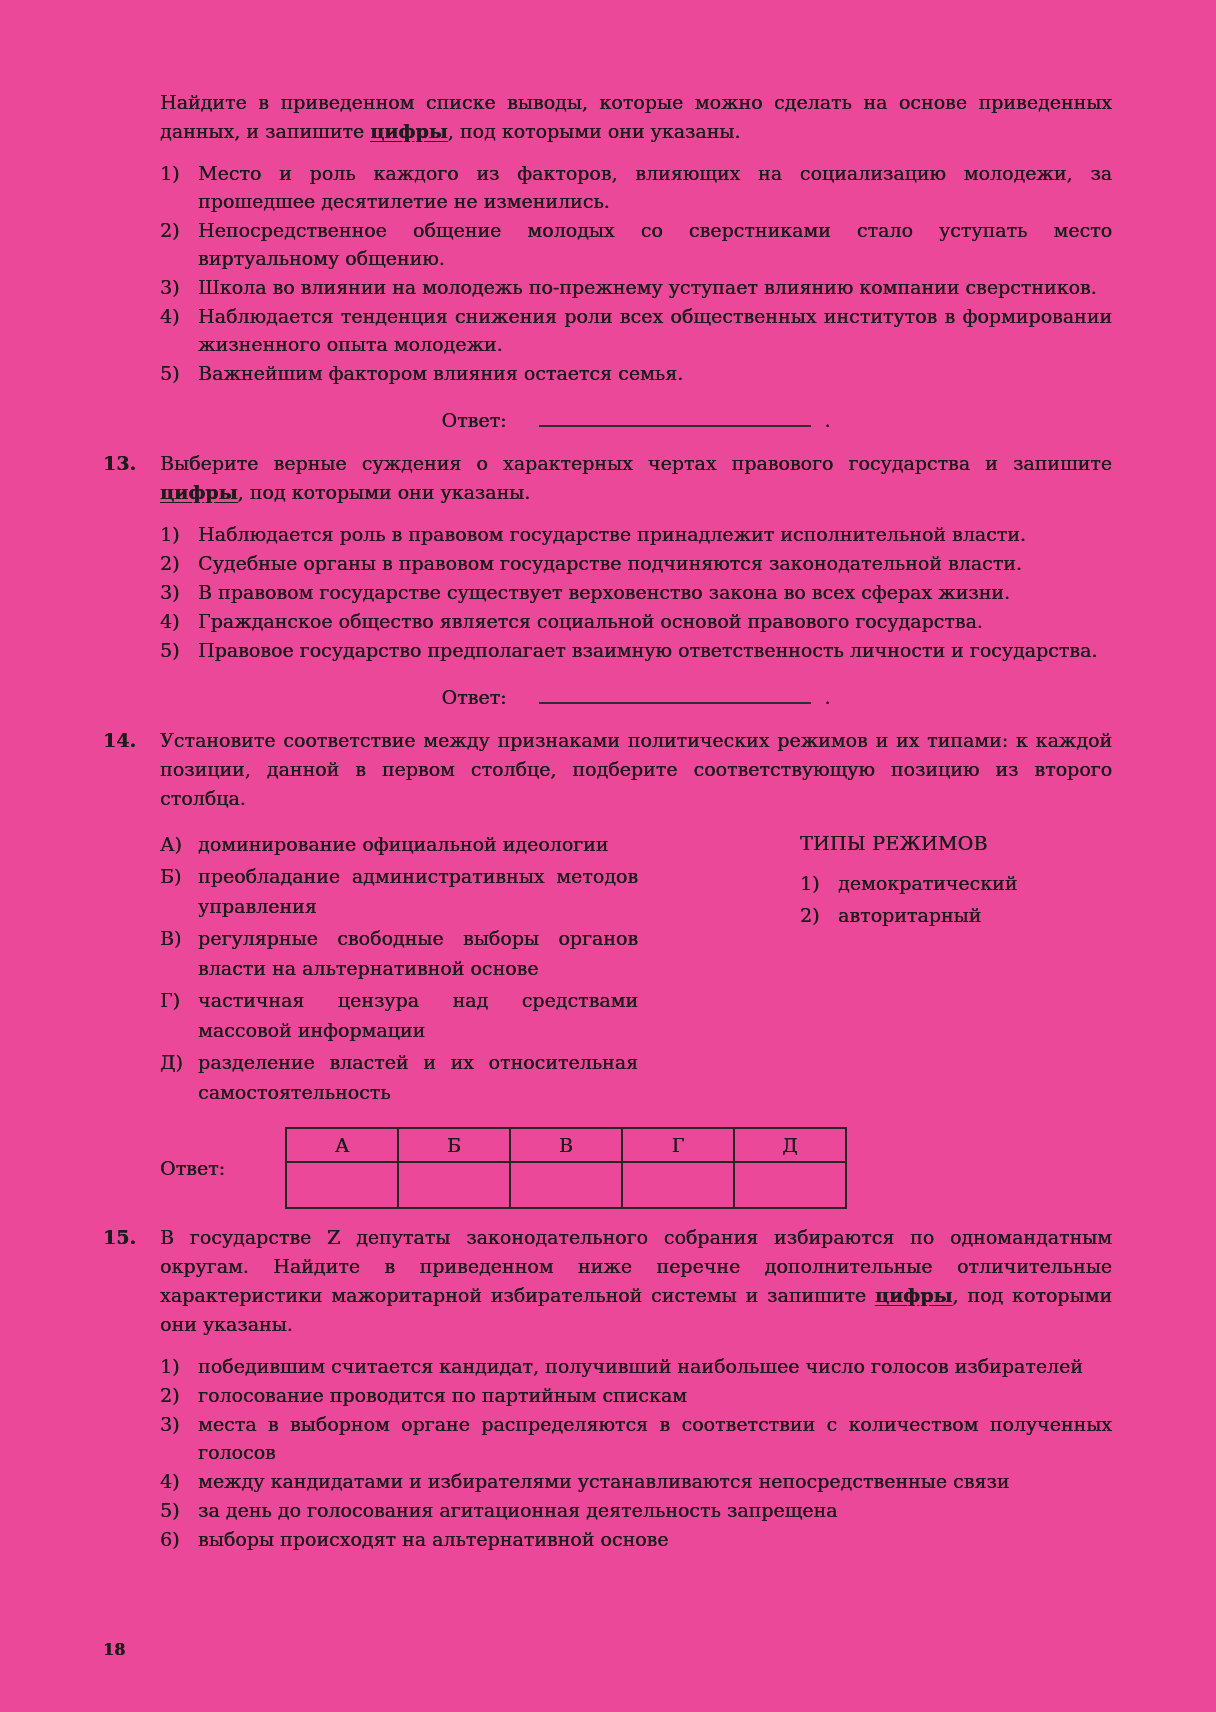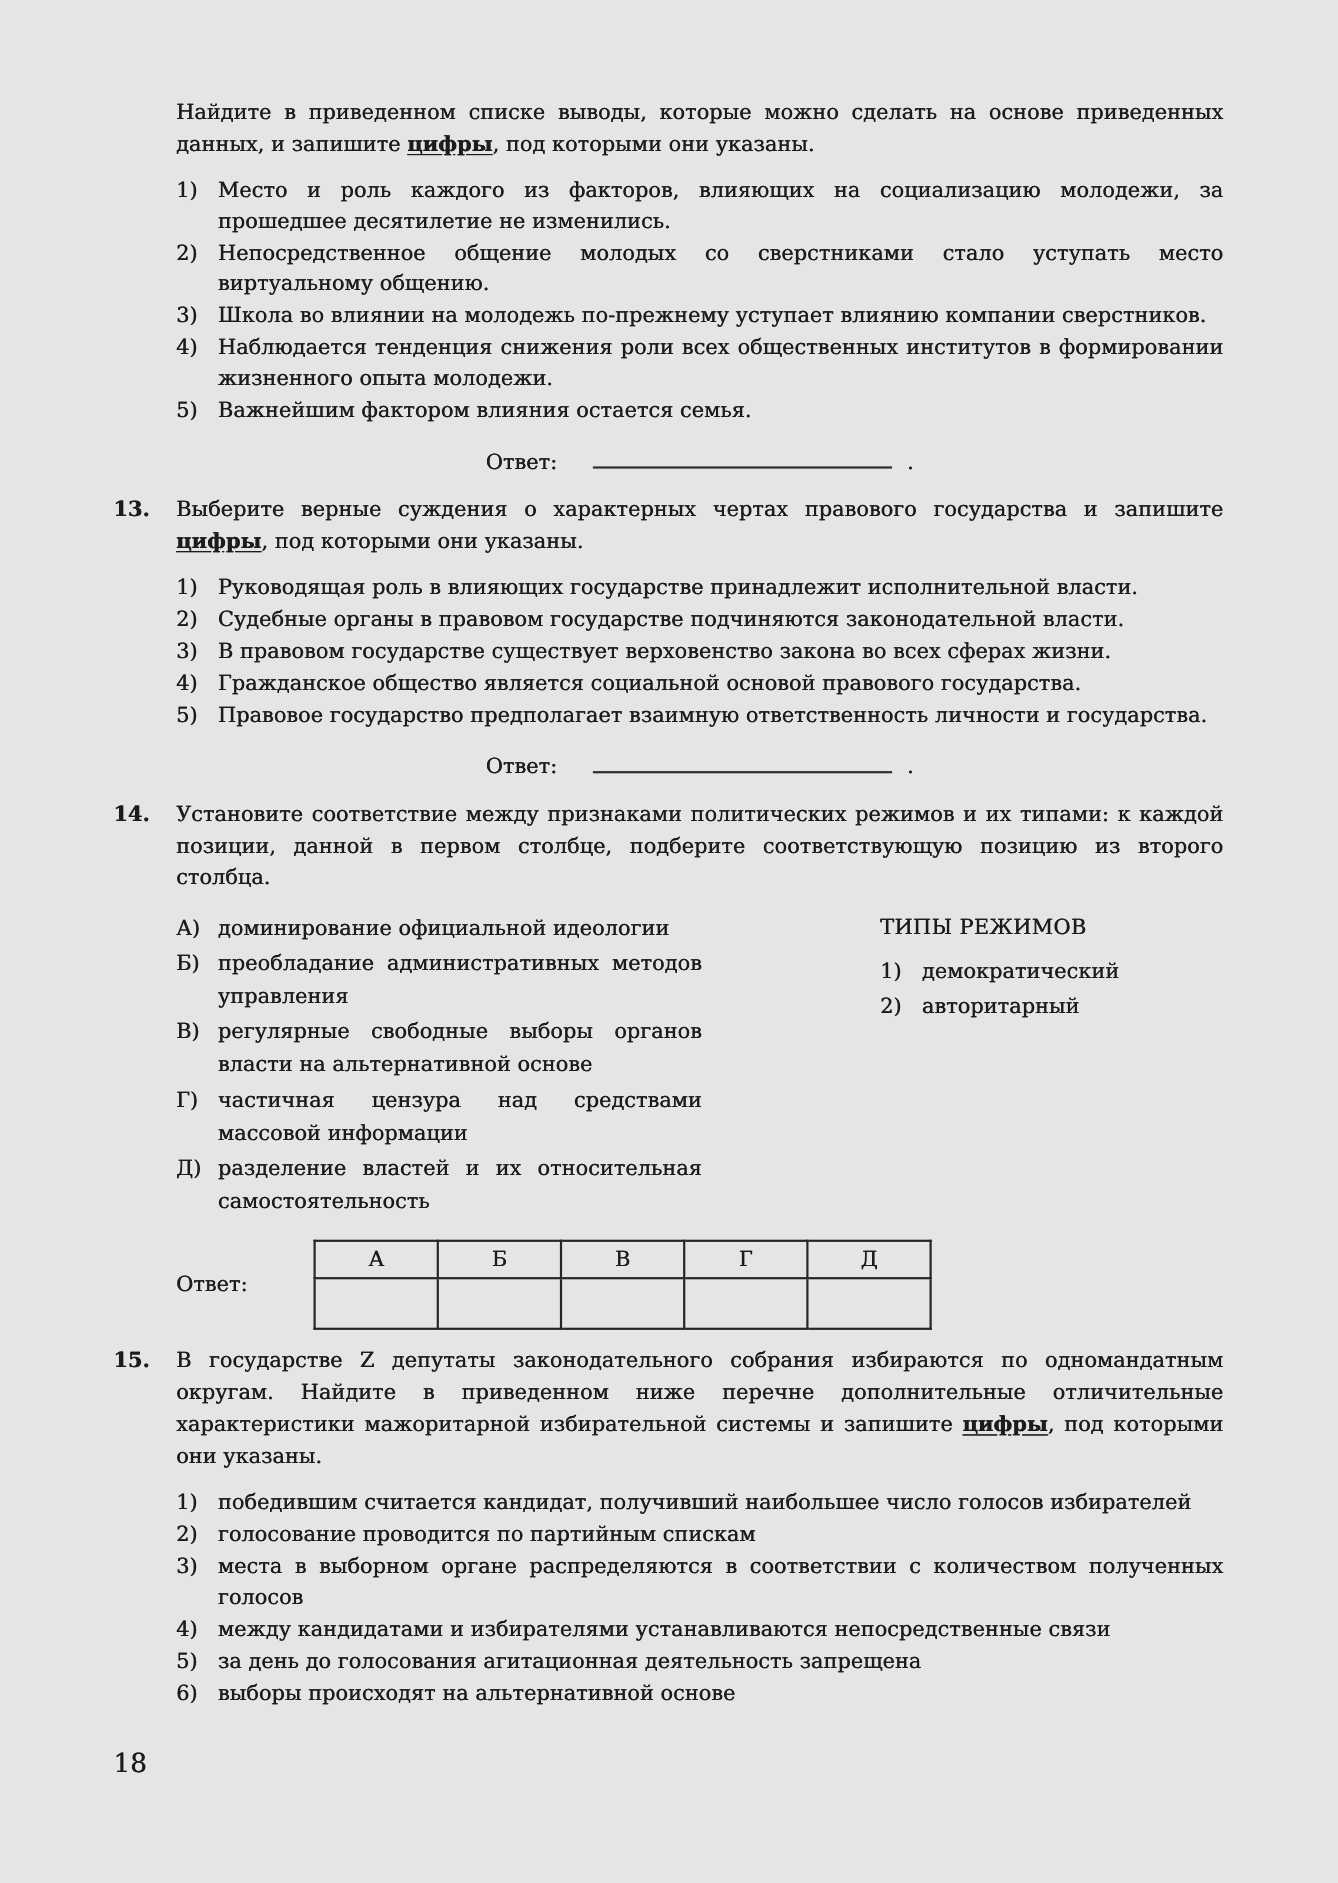--- a/index.html
+++ b/index.html
@@ -1,21 +1,21 @@
 <!DOCTYPE html>
 <html lang="ru"><head>
 <meta charset="utf-8">
 <style>
   * { box-sizing: border-box; }
   html, body { margin: 0; padding: 0; background: #ffffff; }
   .page {
     position: relative;
     width: 1216px;
     height: 1712px;
-    background: #e5e5e5;
+    background: #ec4899;
     color: #1c1c1c;
     font-family: "DejaVu Serif", "Liberation Serif", serif;
     font-size: 19px;
     line-height: 29px;
     text-shadow: 0.35px 0 0 currentColor;
     overflow: hidden;
   }
   .content {
     position: absolute;
     left: 160px;
@@ -67,23 +67,23 @@
     padding: 0;
     text-align: center;
     vertical-align: middle;
   }
   .anst .hrow td { height: 32px; line-height: 32px; }
   .anst .irow td { height: 46px; }
 
   .pagenum {
     position: absolute;
     left: 103px;
-    top: 1589px;
-    font-weight: 400;
-    font-size: 24px;
+    top: 1635px;
+    font-weight: 700;
+    font-size: 16px;
   }
 </style>
 </head>
 <body>
 
 <div class="page">
   <div class="content">
 
     <div class="qblock">
       <div class="qintro"><span>Найдите в приведенном списке выводы, которые можно сделать на основе приведенных данных, и запишите </span><span class="uword">цифры</span><span>, под которыми они указаны.</span></div>
@@ -111,21 +111,21 @@
       </div>
       <div class="ansrow"><span>Ответ:</span><span class="ansline"></span><span class="ansdot">.</span></div>
     </div>
 
     <div class="qblock">
       <span class="qnum">13.</span>
       <div class="qintro"><span>Выберите верные суждения о характерных чертах правового государства и запишите </span><span class="uword">цифры</span><span>, под которыми они указаны.</span></div>
       <div class="opts">
         <div class="opt">
             <span class="optn">1)</span>
-            <span class="optt">Руководящая роль в влияющих государстве принадлежит исполнительной власти.</span>
+            <span class="optt">Наблюдается роль в правовом государстве принадлежит исполнительной власти.</span>
           </div>
         <div class="opt">
             <span class="optn">2)</span>
             <span class="optt">Судебные органы в правовом государстве подчиняются законодательной власти.</span>
           </div>
         <div class="opt">
             <span class="optn">3)</span>
             <span class="optt">В правовом государстве существует верховенство закона во всех сферах жизни.</span>
           </div>
         <div class="opt">

